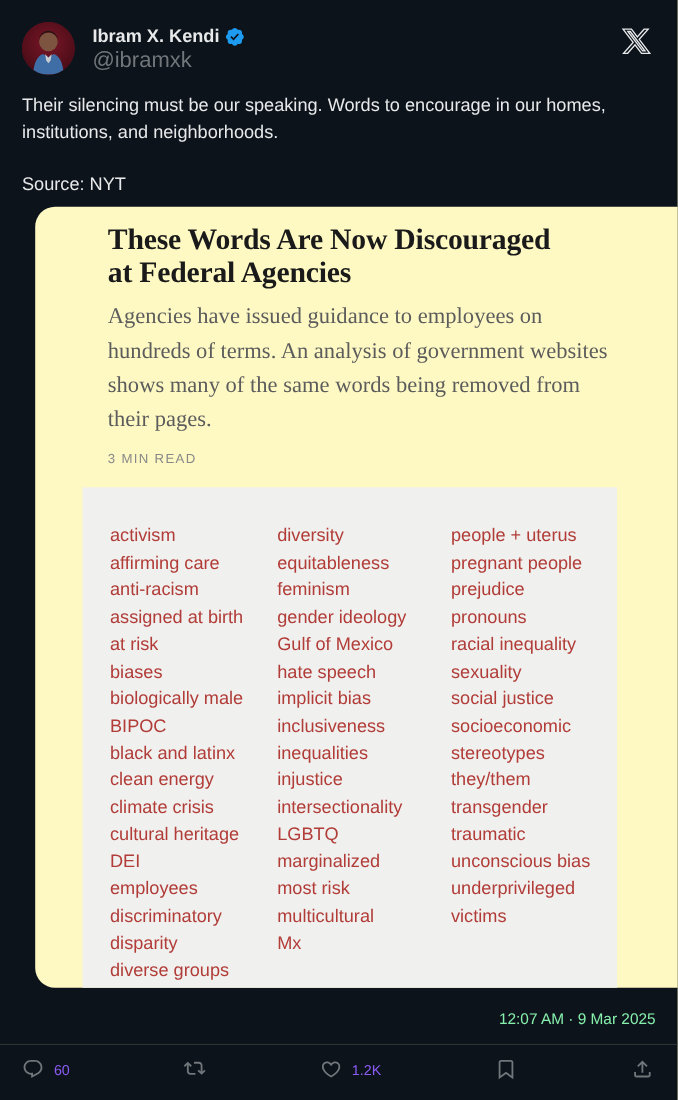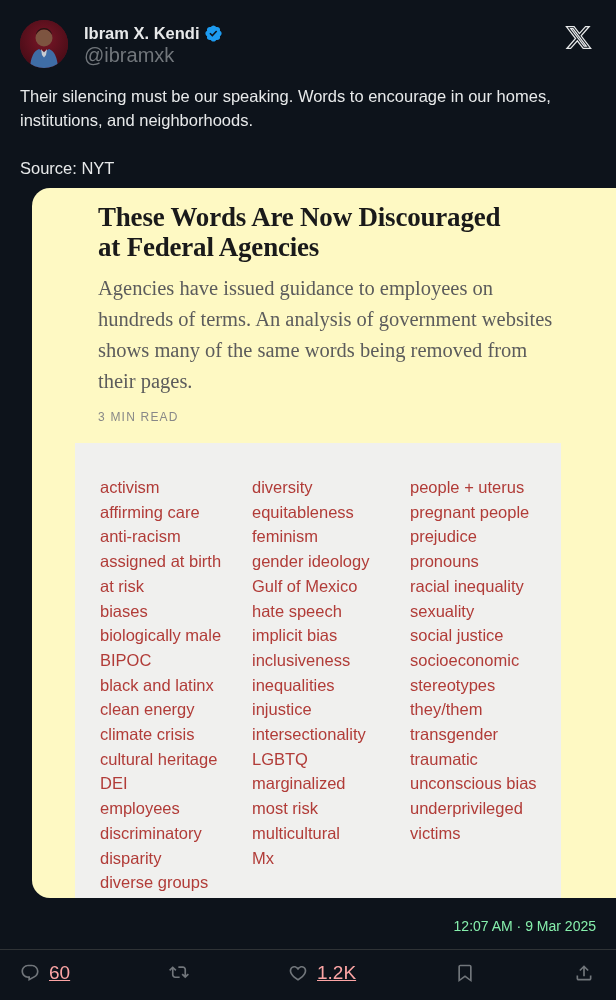--- a/index.html
+++ b/index.html
@@ -63,21 +63,21 @@
 
   
   .timestamp { font-size: 14px; color: #86efac; padding: 20px 20px 0 20px; text-align: right; }
   .divider { height: 1px; background: #2f3336; margin: 15px 0 0 0; }
   .action-bar {
     display: flex; justify-content: space-between; align-items: center;
     padding: 12px 22px 0 20px;
   }
   .action { display: flex; align-items: center; gap: 9px; color: #71767b; cursor: pointer; }
   .action svg { display: block; }
-  .action-count { font-size: 19px; color: #fca5a5; text-decoration: underline; }
+  .action-count { font-size: 13px; color: #8b5cf6; }
 </style>
 </head>
 <body>
 
 <div class="container">
 
   <div class="post-header">
     <div class="avatar">
       <svg width="48" height="48" viewBox="0 0 48 48">
         <defs>

